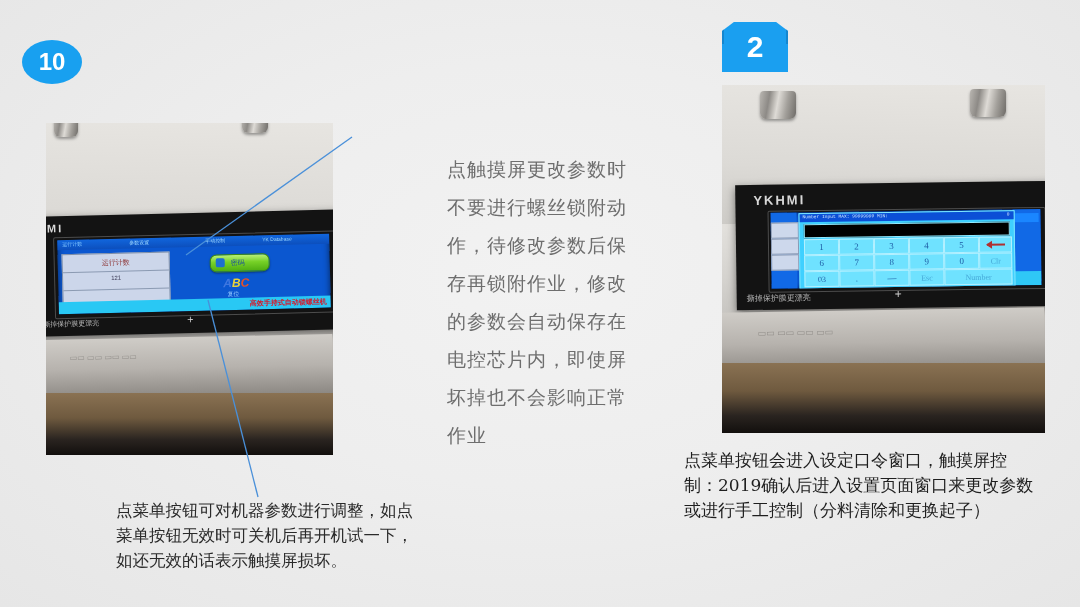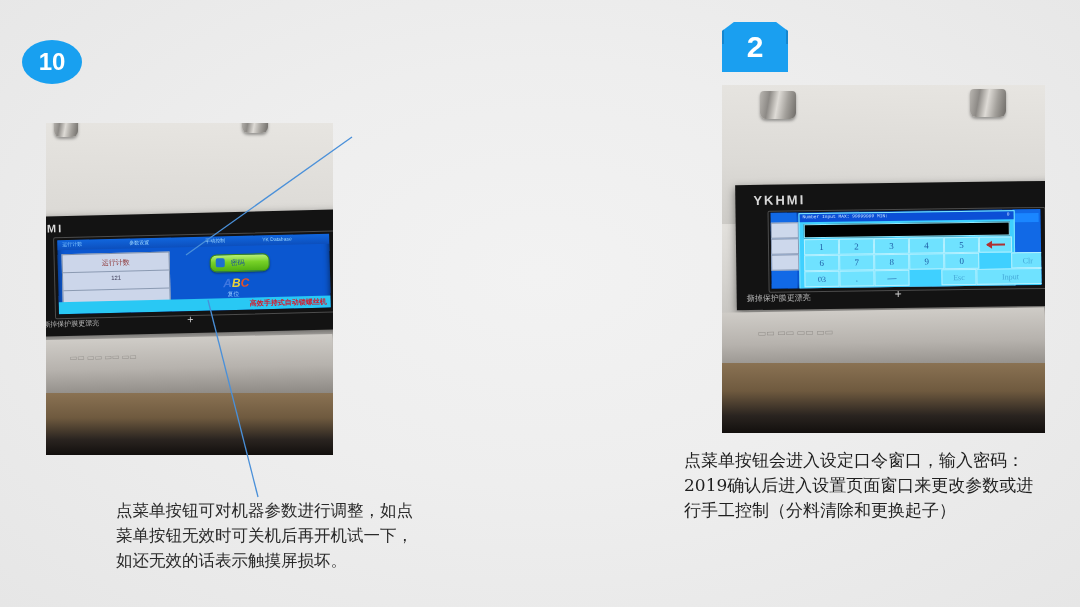--- a/index.html
+++ b/index.html
@@ -103,21 +103,21 @@
 
   
   .kp-bar{position:absolute;left:0;top:0;width:100%;height:11%;background:#0b4fd6;}
   .kp-bar span{position:absolute;color:#cfe6ff;white-space:nowrap;
         font-family:"Liberation Mono","DejaVu Sans Mono",monospace;}
   .kp-box{position:absolute;background:#3fd0ff;border:1px solid #7fe5ff;}
   .kp-display{position:absolute;background:#000;border:1px solid #8fe9ff;}
   .kp-key{position:absolute;background:#6fe2ff;border:1px solid #b4f0ff;
         display:flex;align-items:center;justify-content:center;
         color:#2060a8;font-family:"Liberation Serif","DejaVu Serif",serif;}
-  .kp-key.dim{color:#46a9d8;margin-left:32px;}
+  .kp-key.dim{color:#46a9d8;}
   .kp-arrow{position:absolute;height:2px;background:#b03030;}
   .kp-arrow:after{content:"";position:absolute;left:-1px;top:-3px;
         border-top:4px solid transparent;border-bottom:4px solid transparent;
         border-right:6px solid #b03030;}
   .side-col{position:absolute;background:#1169e6;}
   .side-cell{position:absolute;background:#cdd8ec;border:1px solid #8a9ab4;}
 
   .desk{position:absolute;left:0;bottom:0;width:100%;
         background:linear-gradient(180deg,#8a7253 0%,#6f5a3f 40%,#2a2420 75%,#120f0d 100%);}
   .machine-base{position:absolute;left:0;width:100%;
@@ -252,35 +252,36 @@
           <div class="kp-key" style="left:39px;top:41px;width:33px;height:14px;font-size:9px;">7</div>
           <div class="kp-key" style="left:74px;top:41px;width:33px;height:14px;font-size:9px;">8</div>
           <div class="kp-key" style="left:109px;top:41px;width:33px;height:14px;font-size:9px;">9</div>
           <div class="kp-key" style="left:144px;top:41px;width:33px;height:14px;font-size:9px;">0</div>
           <div class="kp-key dim" style="left:179px;top:41px;width:31px;height:14px;font-size:8px;">Clr</div>
 
           <div class="kp-key" style="left:4px;top:57px;width:33px;height:14px;font-size:8px;">03</div>
           <div class="kp-key" style="left:39px;top:57px;width:33px;height:14px;font-size:9px;">.</div>
           <div class="kp-key" style="left:74px;top:57px;width:33px;height:14px;font-size:9px;">—</div>
           <div class="kp-key dim" style="left:109px;top:57px;width:33px;height:14px;font-size:8px;">Esc</div>
-          <div class="kp-key dim" style="left:144px;top:57px;width:66px;height:14px;font-size:8px;">Input</div>
+          <div class="kp-key dim" style="left:144px;top:57px;width:66px;height:14px;font-size:8px;">Number</div>
         </div>
       </div>
 
       <div class="panel-note" style="left:10px;top:108px;font-size:8px;">撕掉保护膜更漂亮</div>
       <div class="plus" style="left:158px;top:104px;font-size:12px;">+</div>
     </div>
 
     <div class="machine-base" style="top:225px;height:72px;transform:rotate(-1deg);">
       <div class="base-marks" style="left:36px;top:16px;font-size:9px;">▭▭  ▭▭  ▭▭ ▭▭</div>
     </div>
     <div class="desk" style="height:70px;"></div>
   </div>
 
   <svg class="leaderlines" viewBox="0 0 1080 607">
     <line x1="352" y1="137" x2="186" y2="255" stroke="#4a90d9" stroke-width="1.3"></line>
     <line x1="258" y1="497" x2="208" y2="300" stroke="#4a90d9" stroke-width="1.3"></line>
   </svg>
 
+  <div class="para-center">点触摸屏更改参数时不要进行螺丝锁附动作，待修改参数后保存再锁附作业，修改的参数会自动保存在电控芯片内，即使屏坏掉也不会影响正常作业</div>
   <div class="para-bottom-left">点菜单按钮可对机器参数进行调整，如点菜单按钮无效时可关机后再开机试一下，如还无效的话表示触摸屏损坏。</div>
-  <div class="para-bottom-right">点菜单按钮会进入设定口令窗口，输入密码：2019确认后进入设置页面窗口来更改参数或进行手工控制（分料清除和更换起子）</div>
+  <div class="para-bottom-right">点菜单按钮会进入设定口令窗口，触摸屏控制：2019确认后进入设置页面窗口来更改参数或进行手工控制（分料清除和更换起子）</div>
 
 </div>
 
 </body></html>

